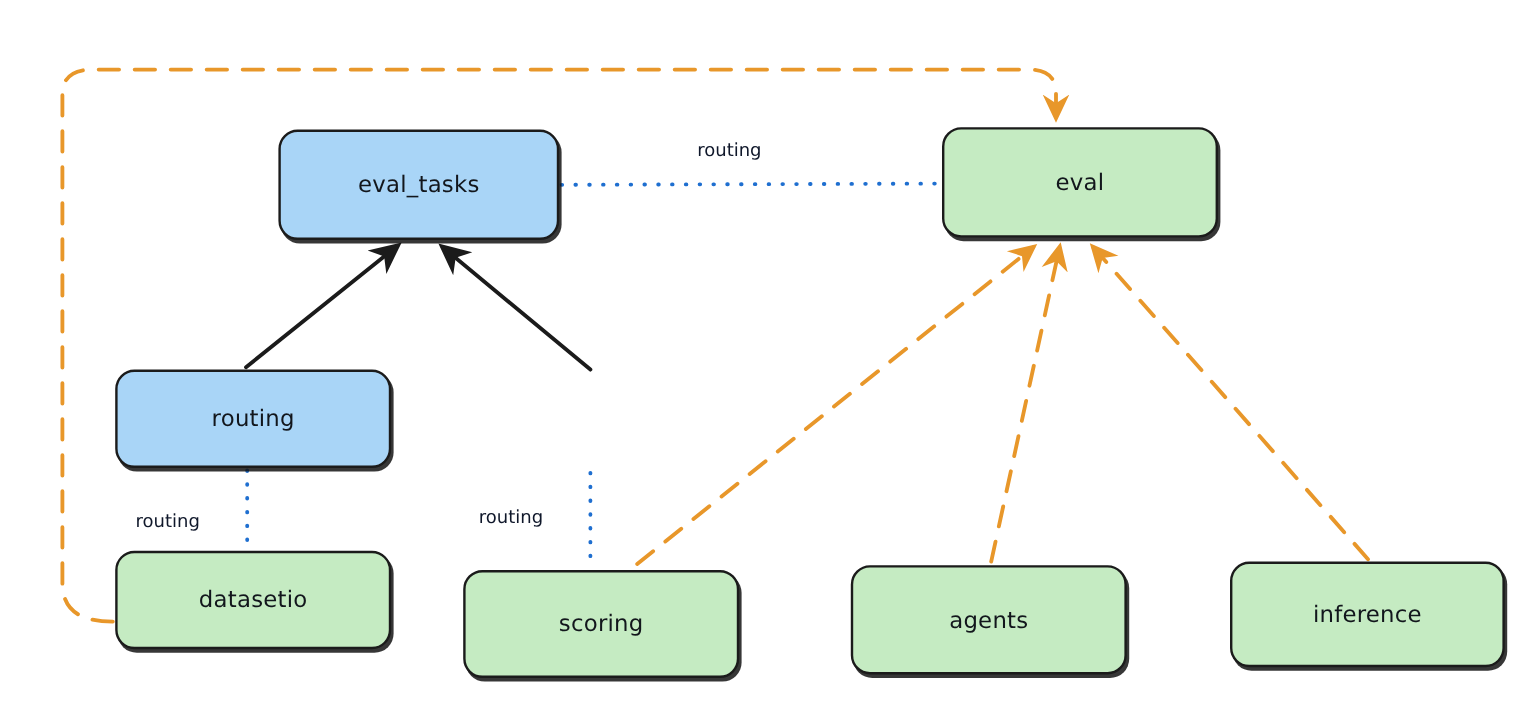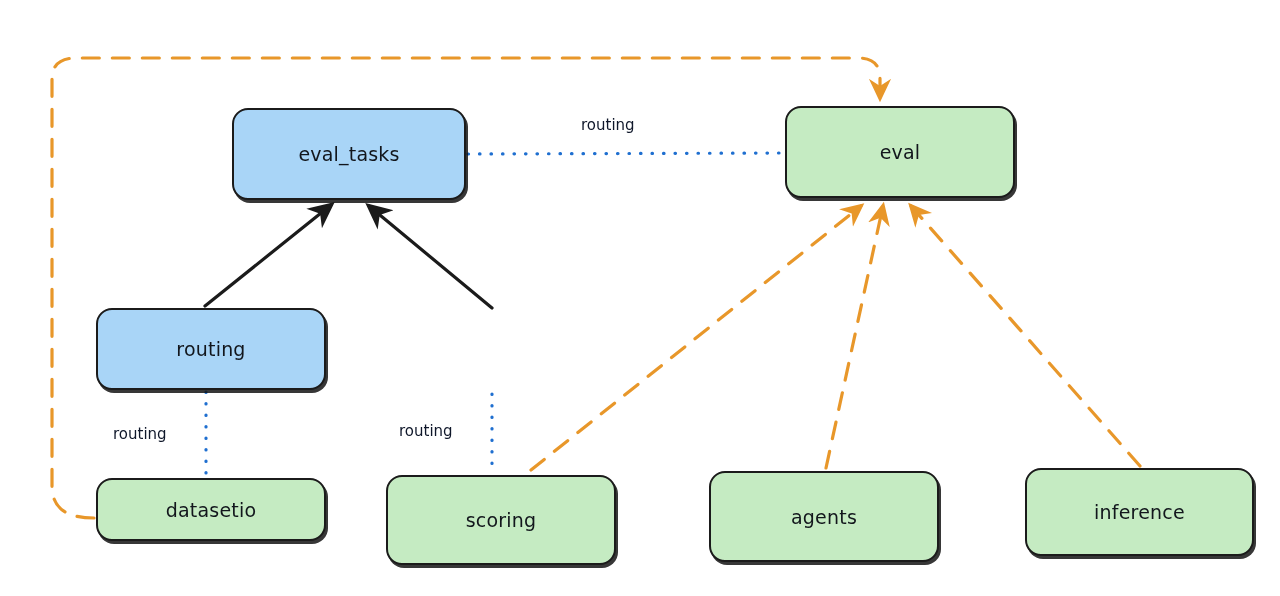--- a/index.html
+++ b/index.html
@@ -102,21 +102,21 @@
 
   <div class="node green" style="left:785px; top:106px; width:230px; height:92px;">
     <span class="node-label">eval</span>
   </div>
 
   <div class="node blue" style="left:96px; top:308px; width:230px; height:82px;">
     <span class="node-label">routing</span>
   </div>
 
 
-  <div class="node green" style="left:96px; top:478px; width:230px; height:63px;">
+  <div class="node green" style="left:96px; top:459px; width:230px; height:82px;">
     <span class="node-label">datasetio</span>
   </div>
 
   <div class="node green" style="left:709px; top:471px; width:230px; height:91px;">
     <span class="node-label">agents</span>
   </div>
 
   <div class="node green" style="left:386px; top:475px; width:230px; height:90px;">
     <span class="node-label">scoring</span>
   </div>

